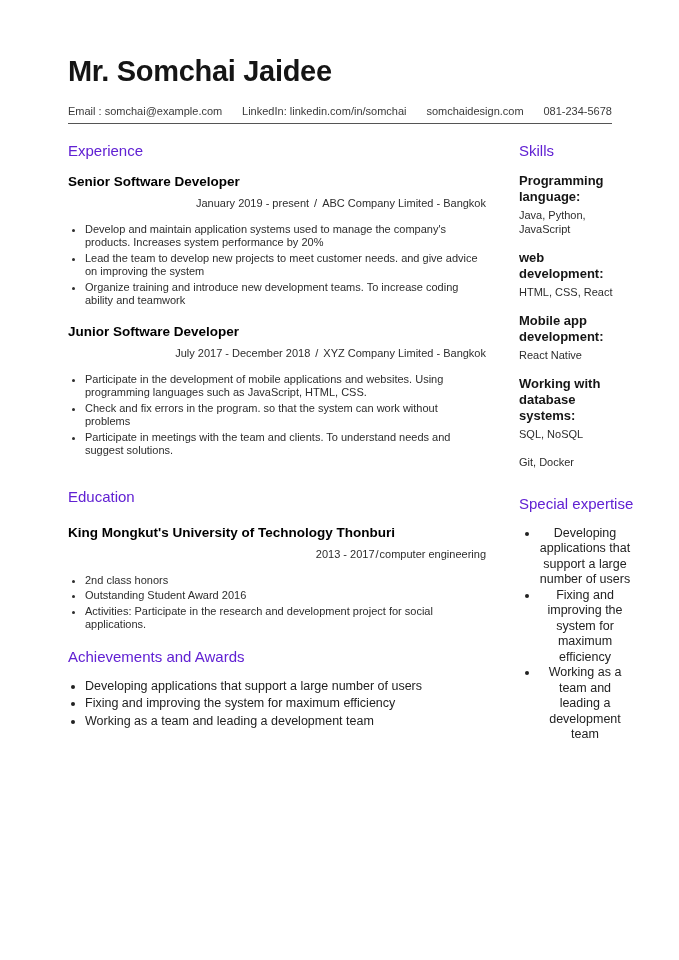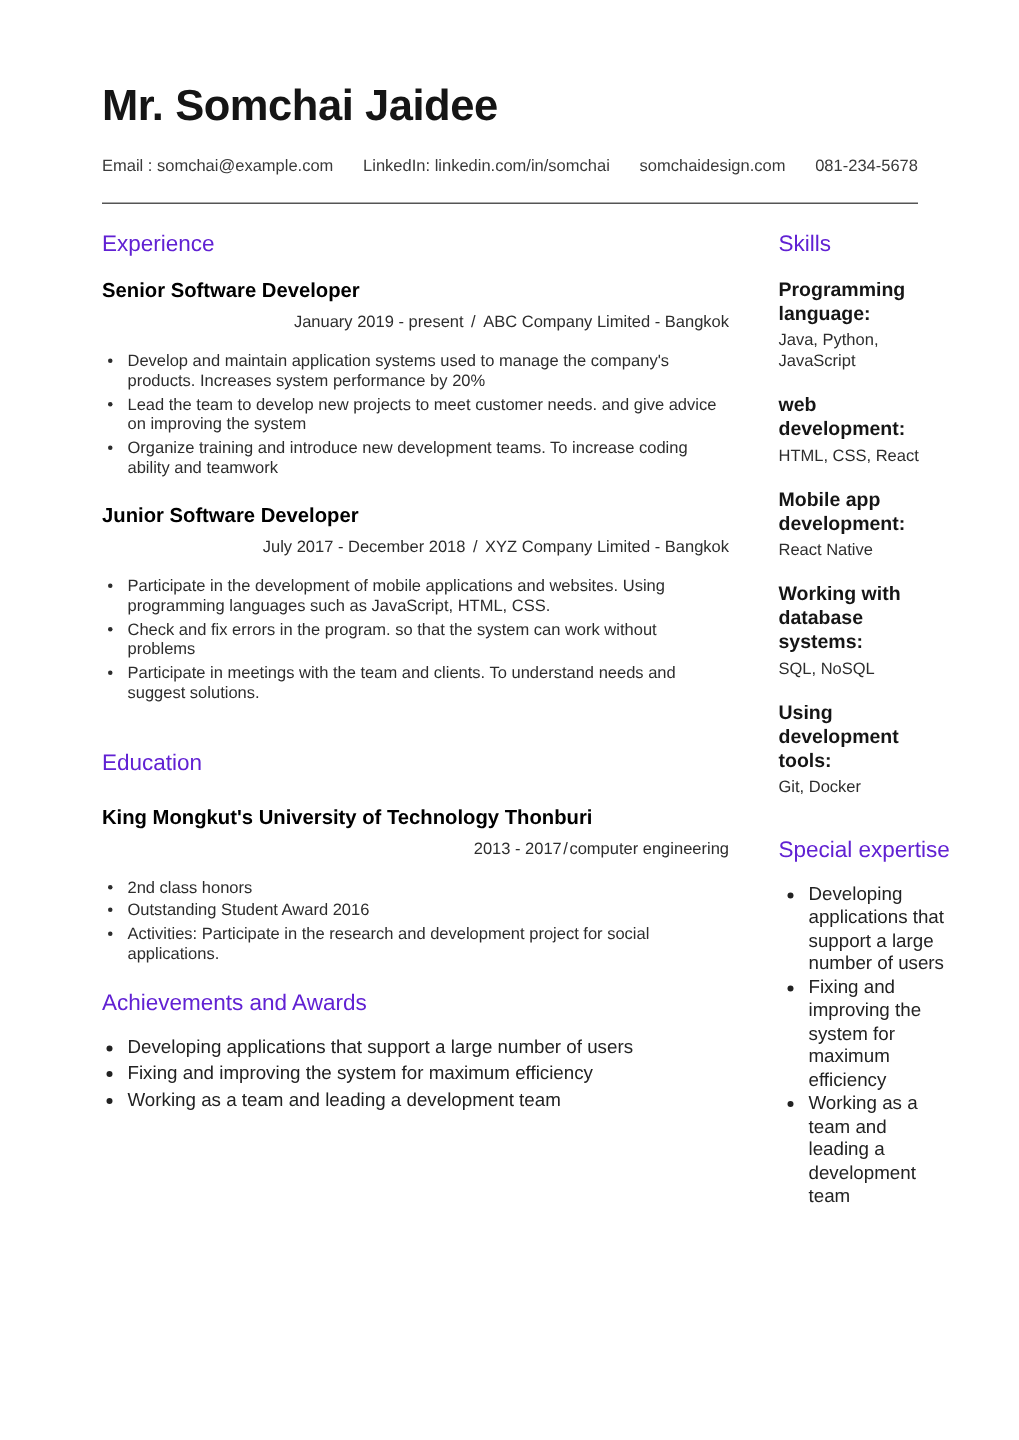--- a/index.html
+++ b/index.html
@@ -8,21 +8,21 @@
     width: 679px;
     height: 960px;
     background: #ffffff;
     font-family: "Liberation Sans", "DejaVu Sans", sans-serif;
     color: #2a2a2a;
     padding: 56px 0 0 68px;
     position: relative;
     overflow: hidden;
   }
   
-  .header { width: 544px; border-bottom: 1.5px solid #555; padding-bottom: 18px; }
+  .header { width: 544px; border-bottom: 1.5px solid #555; padding-bottom: 6px; }
   .name {
     font-size: 29px;
     font-weight: 700;
     color: #151515;
     letter-spacing: -0.3px;
     line-height: 1.1;
   }
   .role {
     font-size: 15px;
     font-weight: 700;
@@ -97,21 +97,21 @@
     color: #151515;
     line-height: 16px;
   }
   .skill-value {
     font-size: 11px;
     color: #2d2d2d;
     line-height: 14px;
     margin-top: 3px;
   }
   
-  .section-special { margin-top: 26px; }
+  .section-special { margin-top: 26px; text-align: center; }
   .section-special .section-heading { margin-bottom: 13px; }
   ul.bullets-right { margin: 0; padding-left: 20px; }
   ul.bullets-right li {
     font-size: 12.5px;
     line-height: 15.5px;
     color: #222222;
   }
 </style>
 </head>
 <body>
@@ -199,21 +199,20 @@
         </div>
         <div class="skill-group">
           <div class="skill-label">Mobile app development:</div>
           <div class="skill-value">React Native</div>
         </div>
         <div class="skill-group">
           <div class="skill-label">Working with database systems:</div>
           <div class="skill-value">SQL, NoSQL</div>
         </div>
         <div class="skill-group">
-          <div class="skill-label">Using development tools:</div>
           <div class="skill-value">Git, Docker</div>
         </div>
       </div>
 
       <div class="section-special">
         <div class="section-heading">Special expertise</div>
         <ul class="bullets-right">
           <li>Developing applications that support a large number of users</li>
           <li>Fixing and improving the system for maximum efficiency</li>
           <li>Working as a team and leading a development team</li>

